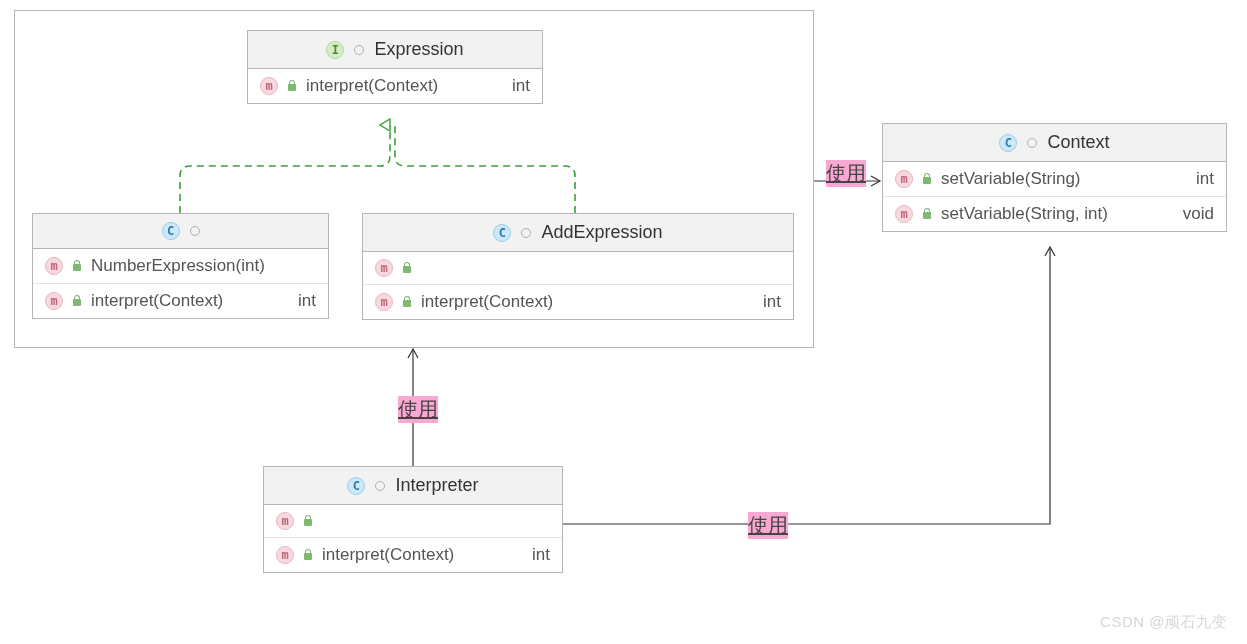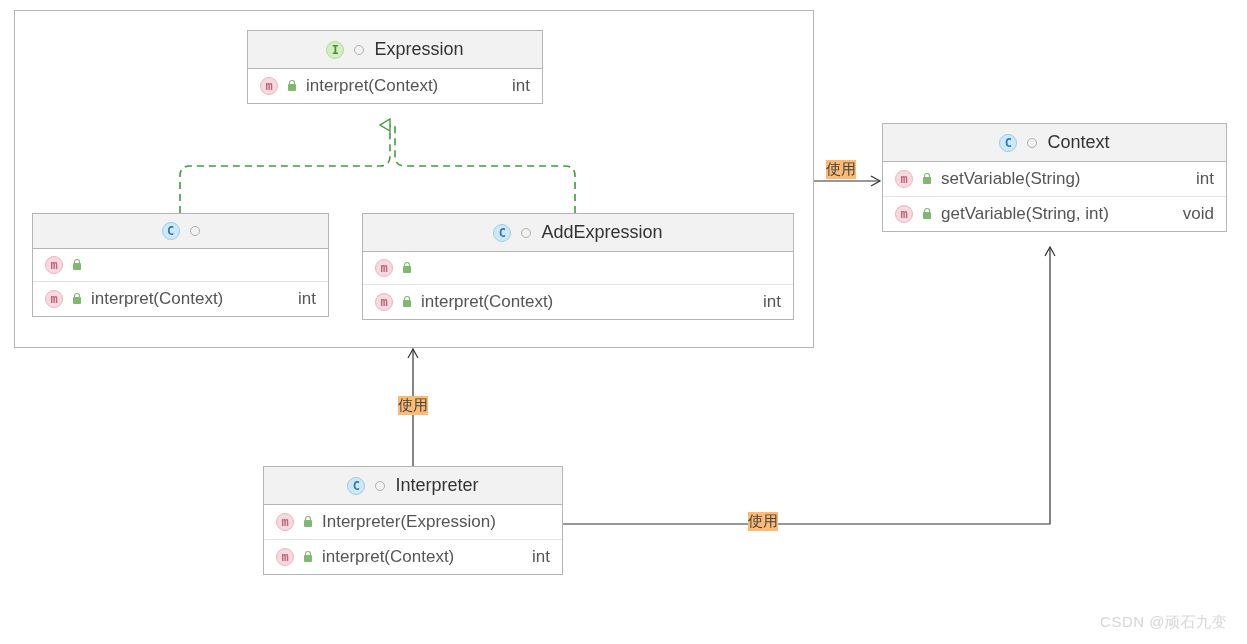--- a/index.html
+++ b/index.html
@@ -74,23 +74,24 @@
   .lock-icon::after {
     content: ""; position: absolute; left: 3px; top: 0px; width: 4px; height: 4px;
     border: 1px solid #7fb871; border-bottom: none; border-radius: 3px 3px 0 0;
   }
   svg.connectors {
     position: absolute; left: 0; top: 0; width: 1247px; height: 644px;
     pointer-events: none;
   }
   .label {
     position: absolute;
-    font-size: 15px;
+    font-size: 20px;
     color: #444;
-    background: #fdba74;
+    background: #f9a8d4;
+    text-decoration: underline;
   }
   .watermark {
     position: absolute;
     right: 20px;
     bottom: 12px;
     color: #d6d6d6;
     font-size: 15px;
     font-family: Arial, sans-serif;
     letter-spacing: 0.5px;
   }
@@ -115,20 +116,21 @@
 </div>
 
 <div class="box class-box" style="left:32px; top:213px; width:297px;">
   <div class="class-title">
     <span class="icon icon-c">C</span>
     <span class="icon-ring"></span>
   </div>
   <div class="class-row">
     <span class="icon icon-m">m</span>
     <span class="lock-icon"></span>
+    <span>NumberExpression(int)</span>
   </div>
   <div class="class-row">
     <span class="icon icon-m">m</span>
     <span class="lock-icon"></span>
     <span>interpret(Context)</span>
     <span class="ret-type">int</span>
   </div>
 </div>
 
 <div class="box class-box" style="left:362px; top:213px; width:432px;">
@@ -151,21 +153,20 @@
 
 <div class="box class-box" style="left:263px; top:466px; width:300px;">
   <div class="class-title">
     <span class="icon icon-c">C</span>
     <span class="icon-ring"></span>
     <span>Interpreter</span>
   </div>
   <div class="class-row">
     <span class="icon icon-m">m</span>
     <span class="lock-icon"></span>
-    <span>Interpreter(Expression)</span>
   </div>
   <div class="class-row">
     <span class="icon icon-m">m</span>
     <span class="lock-icon"></span>
     <span>interpret(Context)</span>
     <span class="ret-type">int</span>
   </div>
 </div>
 
 <div class="box class-box" style="left:882px; top:123px; width:345px;">
@@ -176,21 +177,21 @@
   </div>
   <div class="class-row">
     <span class="icon icon-m">m</span>
     <span class="lock-icon"></span>
     <span>setVariable(String)</span>
     <span class="ret-type">int</span>
   </div>
   <div class="class-row">
     <span class="icon icon-m">m</span>
     <span class="lock-icon"></span>
-    <span>getVariable(String, int)</span>
+    <span>setVariable(String, int)</span>
     <span class="ret-type">void</span>
   </div>
 </div>
 
 <svg class="connectors">
   <defs>
     <marker id="tri" markerWidth="14" markerHeight="14" refX="7" refY="11" orient="auto" markerUnits="userSpaceOnUse">
       <path d="M1,11 L7,1 L13,11 Z" fill="#ffffff" stroke="#3b9e3b" stroke-width="1.4"></path>
     </marker>
     <marker id="arrow" markerWidth="12" markerHeight="12" refX="10" refY="6" orient="auto" markerUnits="userSpaceOnUse">

